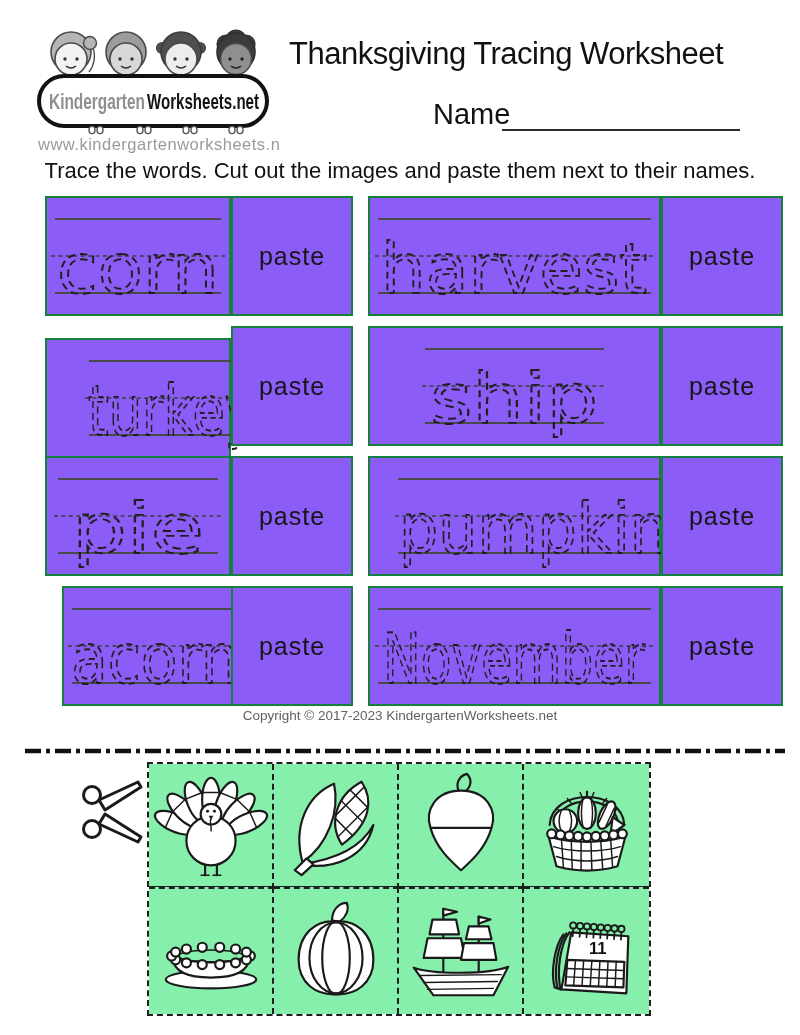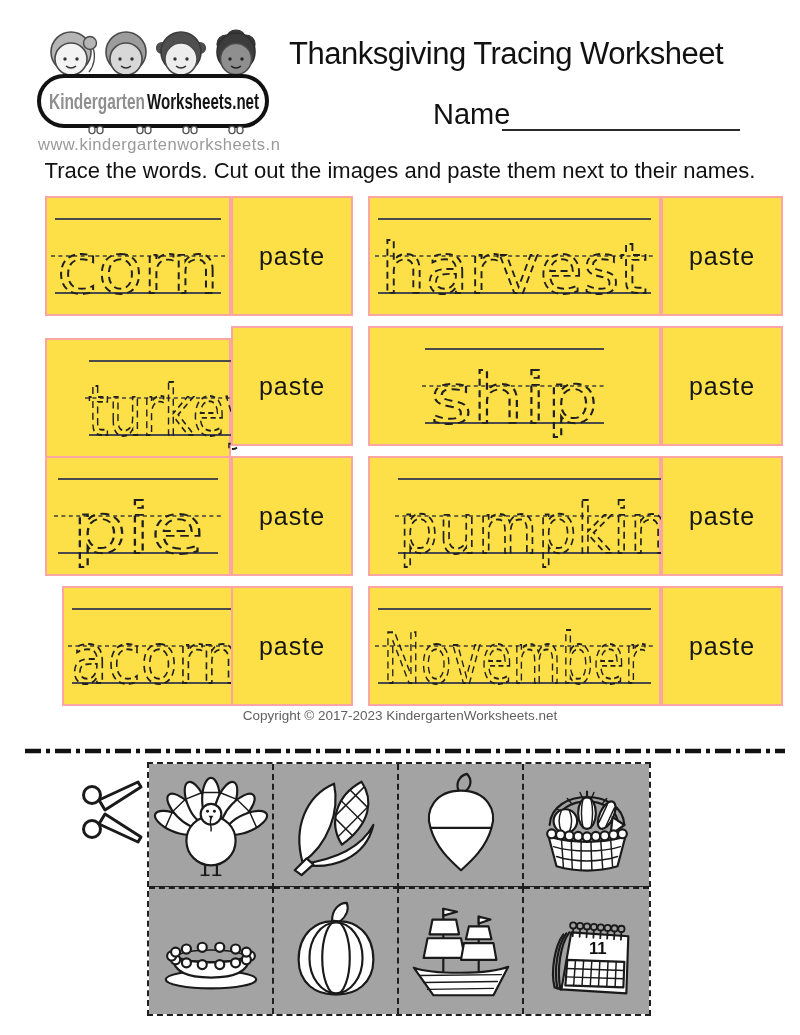--- a/index.html
+++ b/index.html
@@ -21,22 +21,22 @@
   .name-row { left: 433px; top: 98px; font-size: 29px; color: #111; }
   .name-line { left: 502px; top: 129px; width: 238px; border-top: 2px solid #2a2a2a; }
 
   .instruction {
     left: 0; top: 158px; width: 800px;
     text-align: center; font-size: 22px; color: #111;
   }
 
   
   .trace-cell, .paste-cell {
-    position: absolute; height: 120px; background: #fde047;
-    border: 2px solid #fca5a5;
+    position: absolute; height: 120px; background: #8b5cf6;
+    border: 2px solid #15803d;
   }
   .paste-cell {
     display: flex; align-items: center; justify-content: center;
     font-size: 25px; letter-spacing: 1px; color: #161616; text-align: right;
   }
   svg .rule  { stroke: #4a4a4a; stroke-width: 2; }
   svg .dash  { stroke: #3d3d3d; stroke-width: 1.7; stroke-dasharray: 4 3.4; }
   svg .trace {
     font-family: "DejaVu Sans", sans-serif;
     font-size: 70px;
@@ -52,21 +52,21 @@
     left: 0; top: 708px; width: 800px; text-align: center;
     font-size: 13.5px; line-height: 1.22; color: #5f5f5f;
   }
   .cut-grid {
     left: 147px; top: 762px; width: 504px; height: 254px;
     border: 2px dashed #1f1f1f;
     display: grid;
     grid-template-columns: repeat(4, 125px);
     grid-template-rows: 125px 125px;
   }
-  .cut-cell { display: flex; align-items: center; justify-content: center; background: #a3a3a3; }
+  .cut-cell { display: flex; align-items: center; justify-content: center; background: #86efac; }
   .cut-cell.cr { border-right: 2px dashed #1f1f1f; }
   .cut-cell.rb { border-bottom: 3px solid #1f1f1f; }
   .cut-cell.rt { border-top: 2px dashed #1f1f1f; margin-top: -2px; }
 
   .lineart { stroke: #1a1a1a; stroke-width: 2.2; fill: #fff; stroke-linejoin: round; stroke-linecap: round; }
   .lineart .thin { stroke-width: 1.5; fill: none; }
   .lineart .nf { fill: none; }
   .lineart .fill { fill: #1a1a1a; stroke: none; }
   .cal-num { font-family: "Liberation Sans", sans-serif; font-size: 17px; font-weight: bold; fill: #111; stroke: none; text-anchor: middle; }
 

